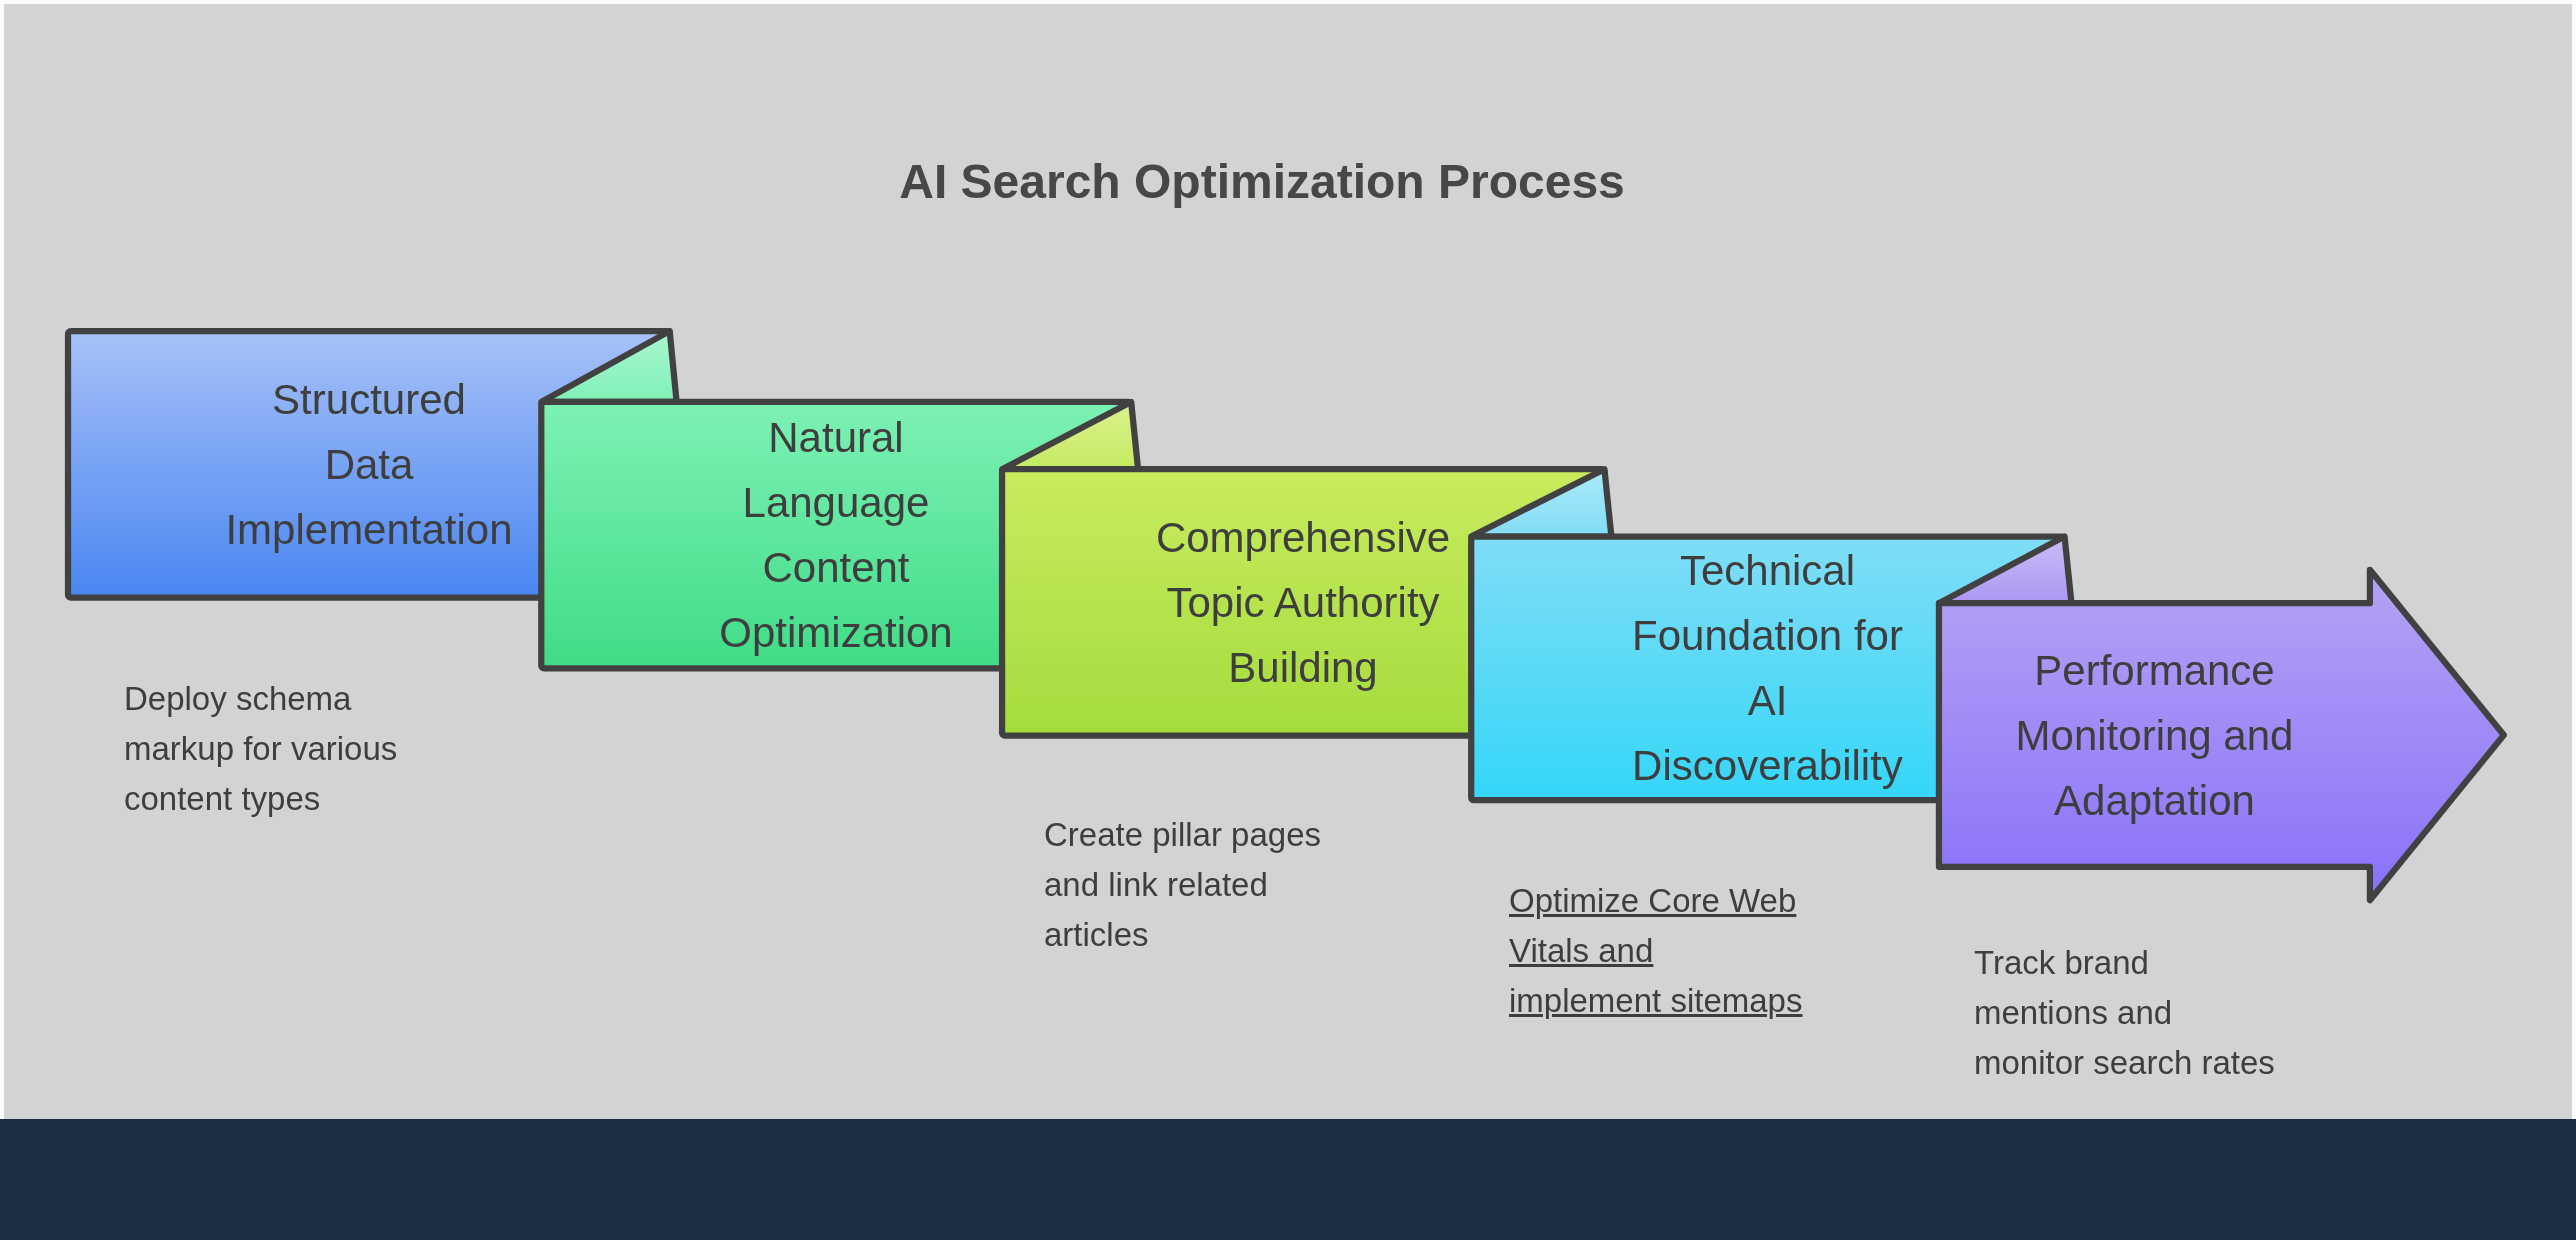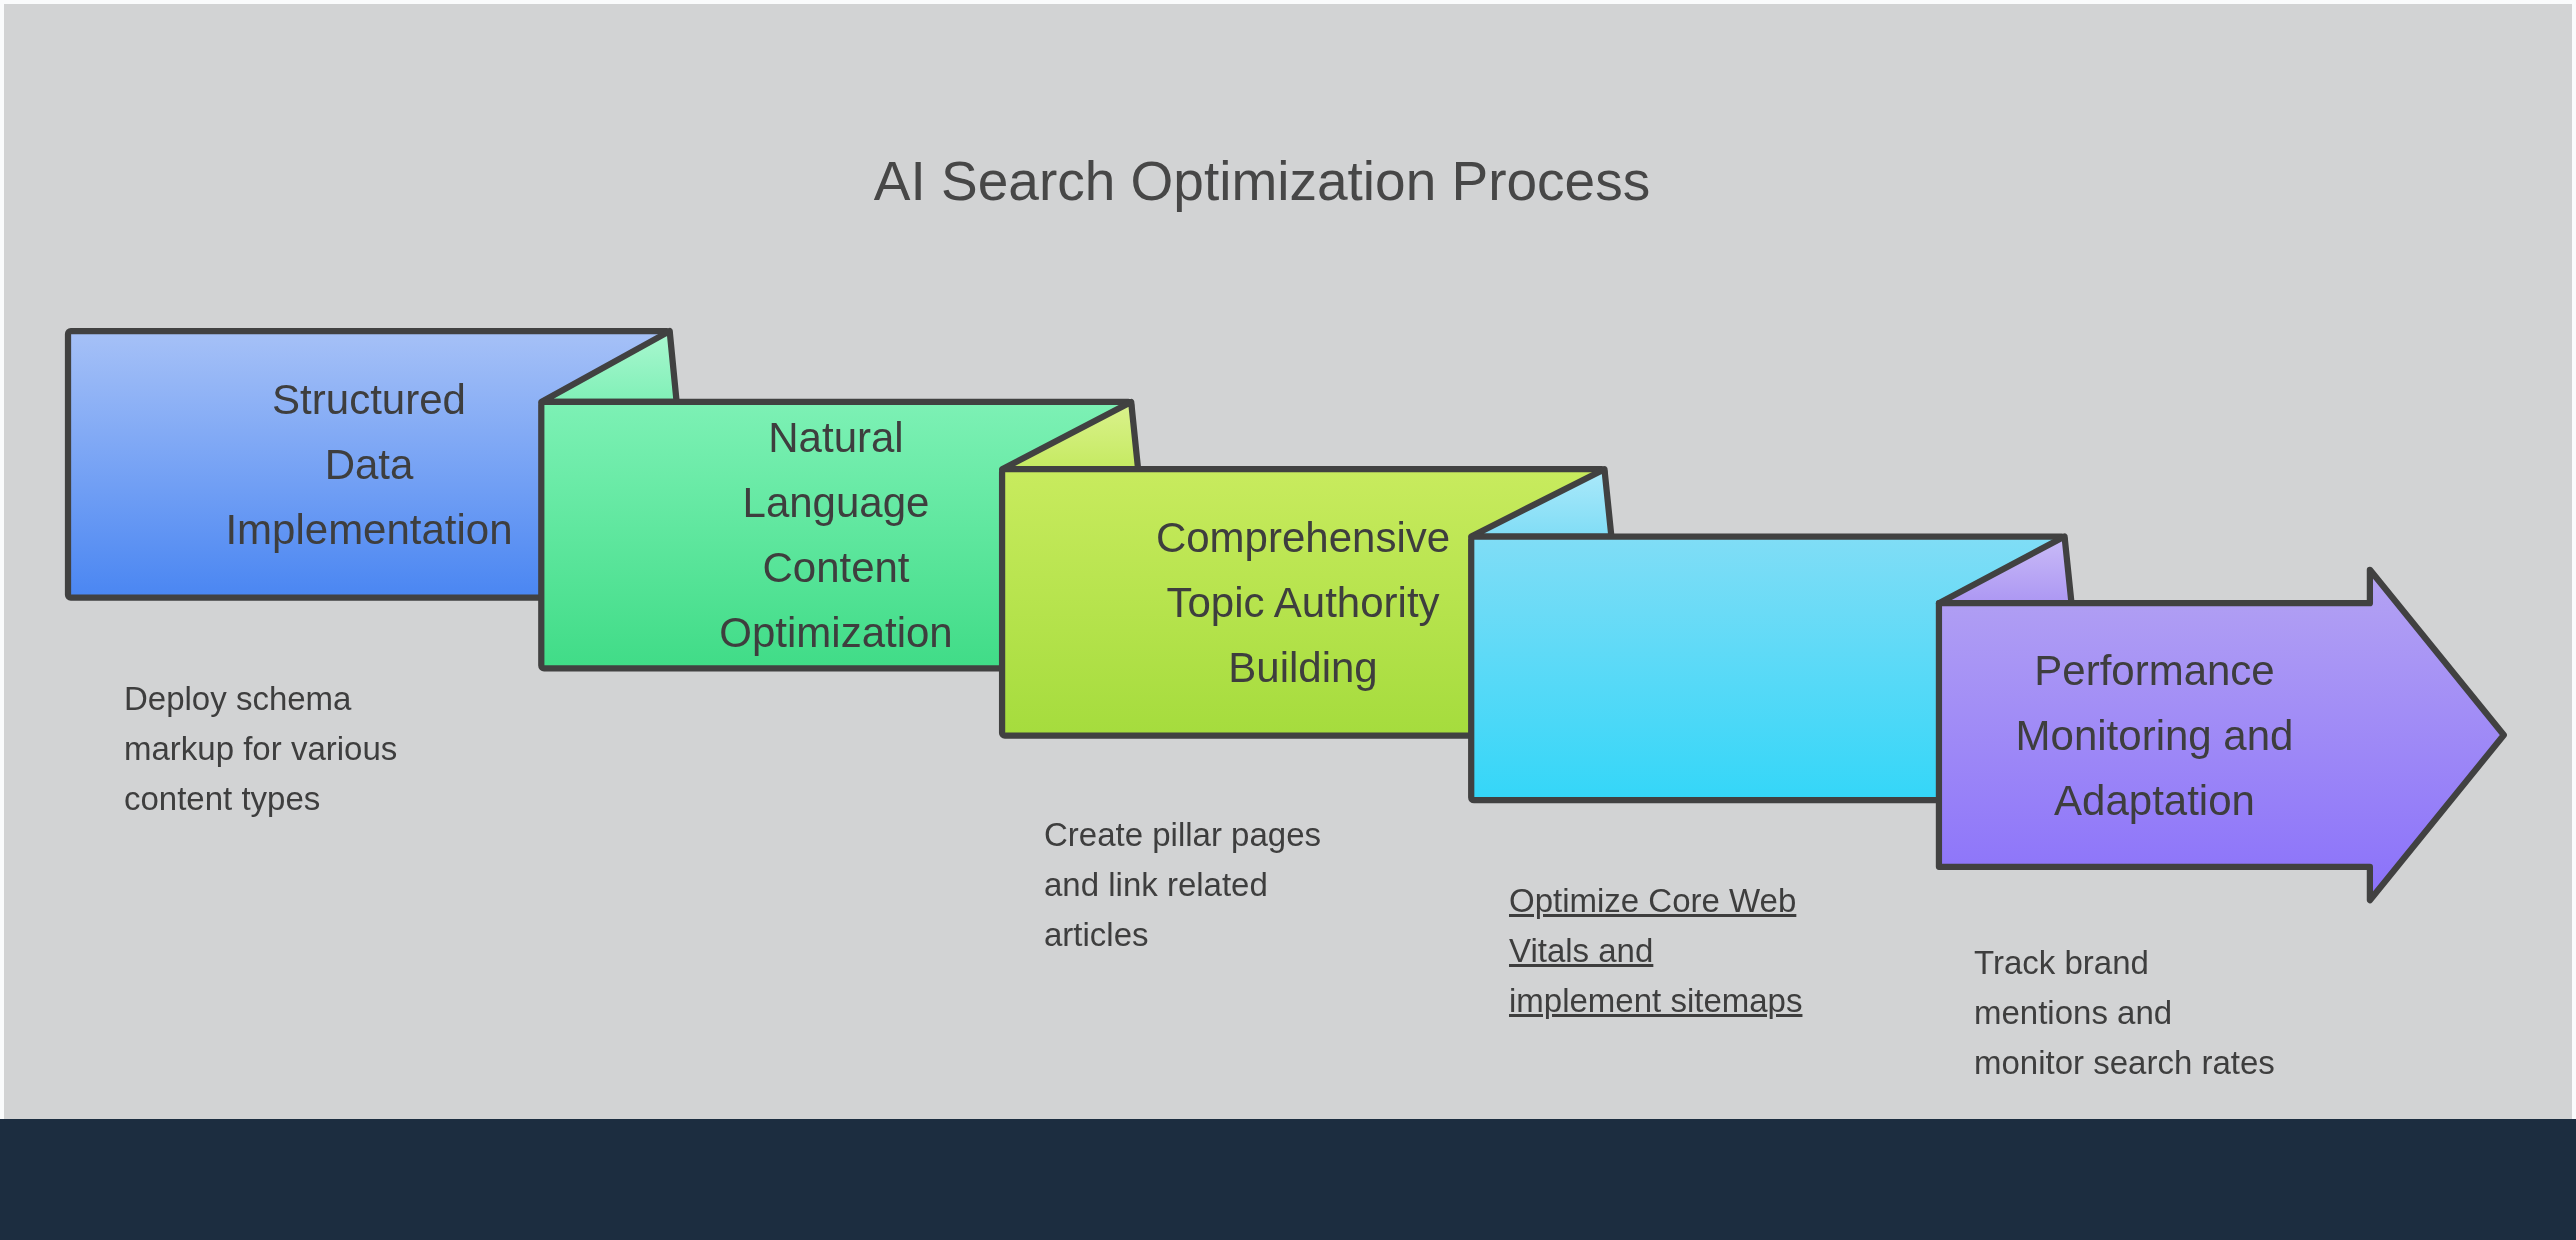--- a/index.html
+++ b/index.html
@@ -29,23 +29,23 @@
   svg.diagram {
     position: absolute;
     left: 0; top: 0;
     width: 2576px; height: 1241px;
   }
   .diagram-title {
     position: absolute;
     top: 140px;
     left: 1262px;
     transform: translateX(-50%);
-    font-size: 55px;
+    font-size: 48px;
     line-height: 83px;
-    font-weight: 400;
+    font-weight: 700;
     white-space: nowrap;
   }
   .step-title {
     position: absolute;
     display: flex;
     align-items: center;
     justify-content: center;
     text-align: center;
     white-space: pre-line;
     font-size: 42px;
@@ -122,20 +122,24 @@
   <div class="step-title" style="left: 68px; top: 331px; width: 602px; height: 266px; color: rgb(62, 62, 62);">Structured
 Data
 Implementation</div>
   <div class="step-title" style="left: 541px; top: 402px; width: 590px; height: 266px; color: rgb(62, 62, 62);">Natural
 Language
 Content
 Optimization</div>
   <div class="step-title" style="left: 1002px; top: 469px; width: 602px; height: 266px; color: rgb(62, 62, 62);">Comprehensive
 Topic Authority
 Building</div>
+  <div class="step-title" style="left: 1471px; top: 536px; width: 593px; height: 264px; color: rgb(62, 62, 62);">Technical
+Foundation for
+AI
+Discoverability</div>
   <div class="step-title" style="left: 1939px; top: 603px; width: 431px; height: 264px; color: rgb(62, 62, 62);">Performance
 Monitoring and
 Adaptation</div>
 
   <div class="step-desc" style="left: 124px; top: 674px; width: 430px; color: rgb(62, 62, 62);">Deploy schema
 markup for various
 content types</div>
   <div class="step-desc" style="left: 1044px; top: 810px; width: 430px; color: rgb(62, 62, 62);">Create pillar pages
 and link related
 articles</div>

